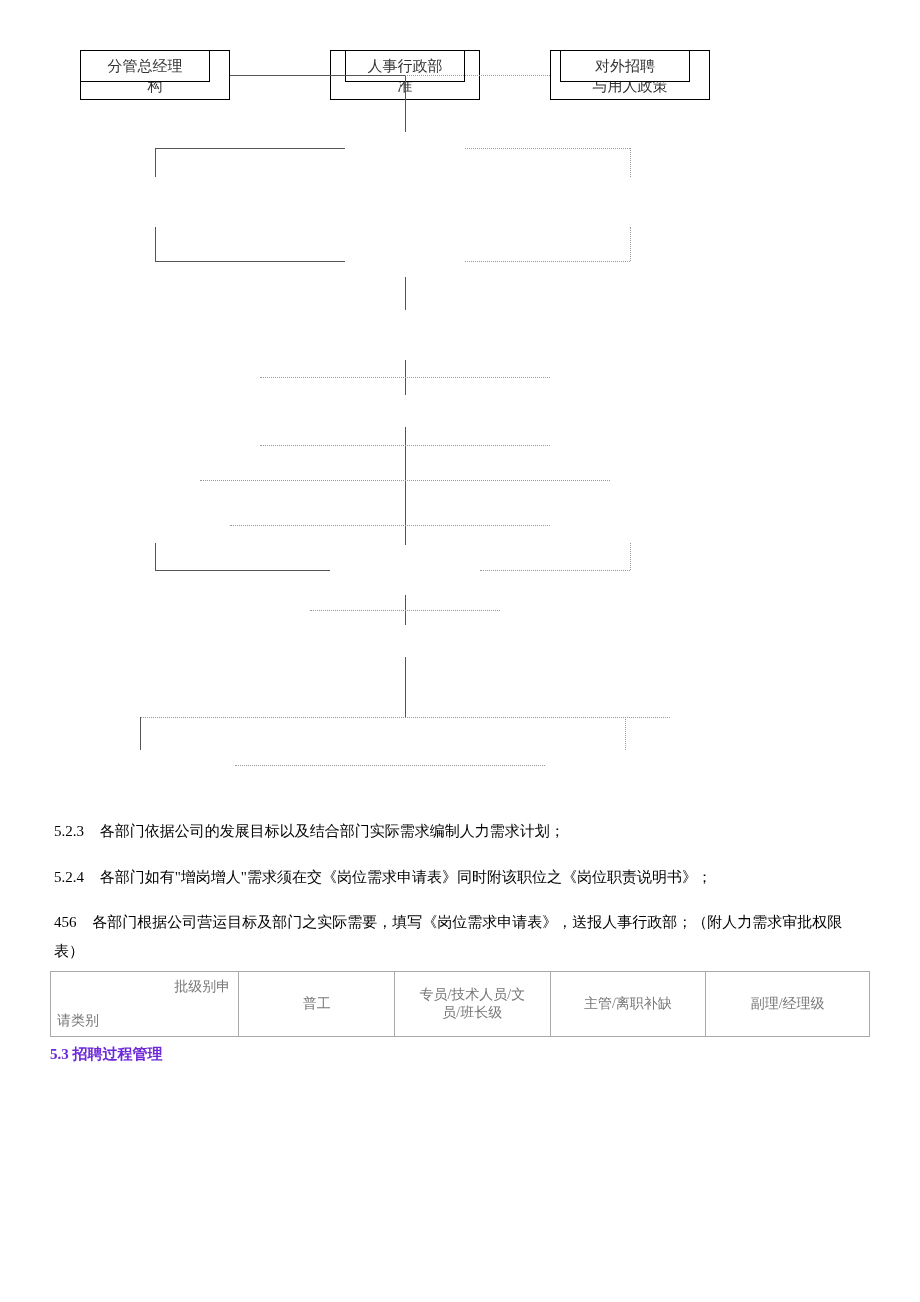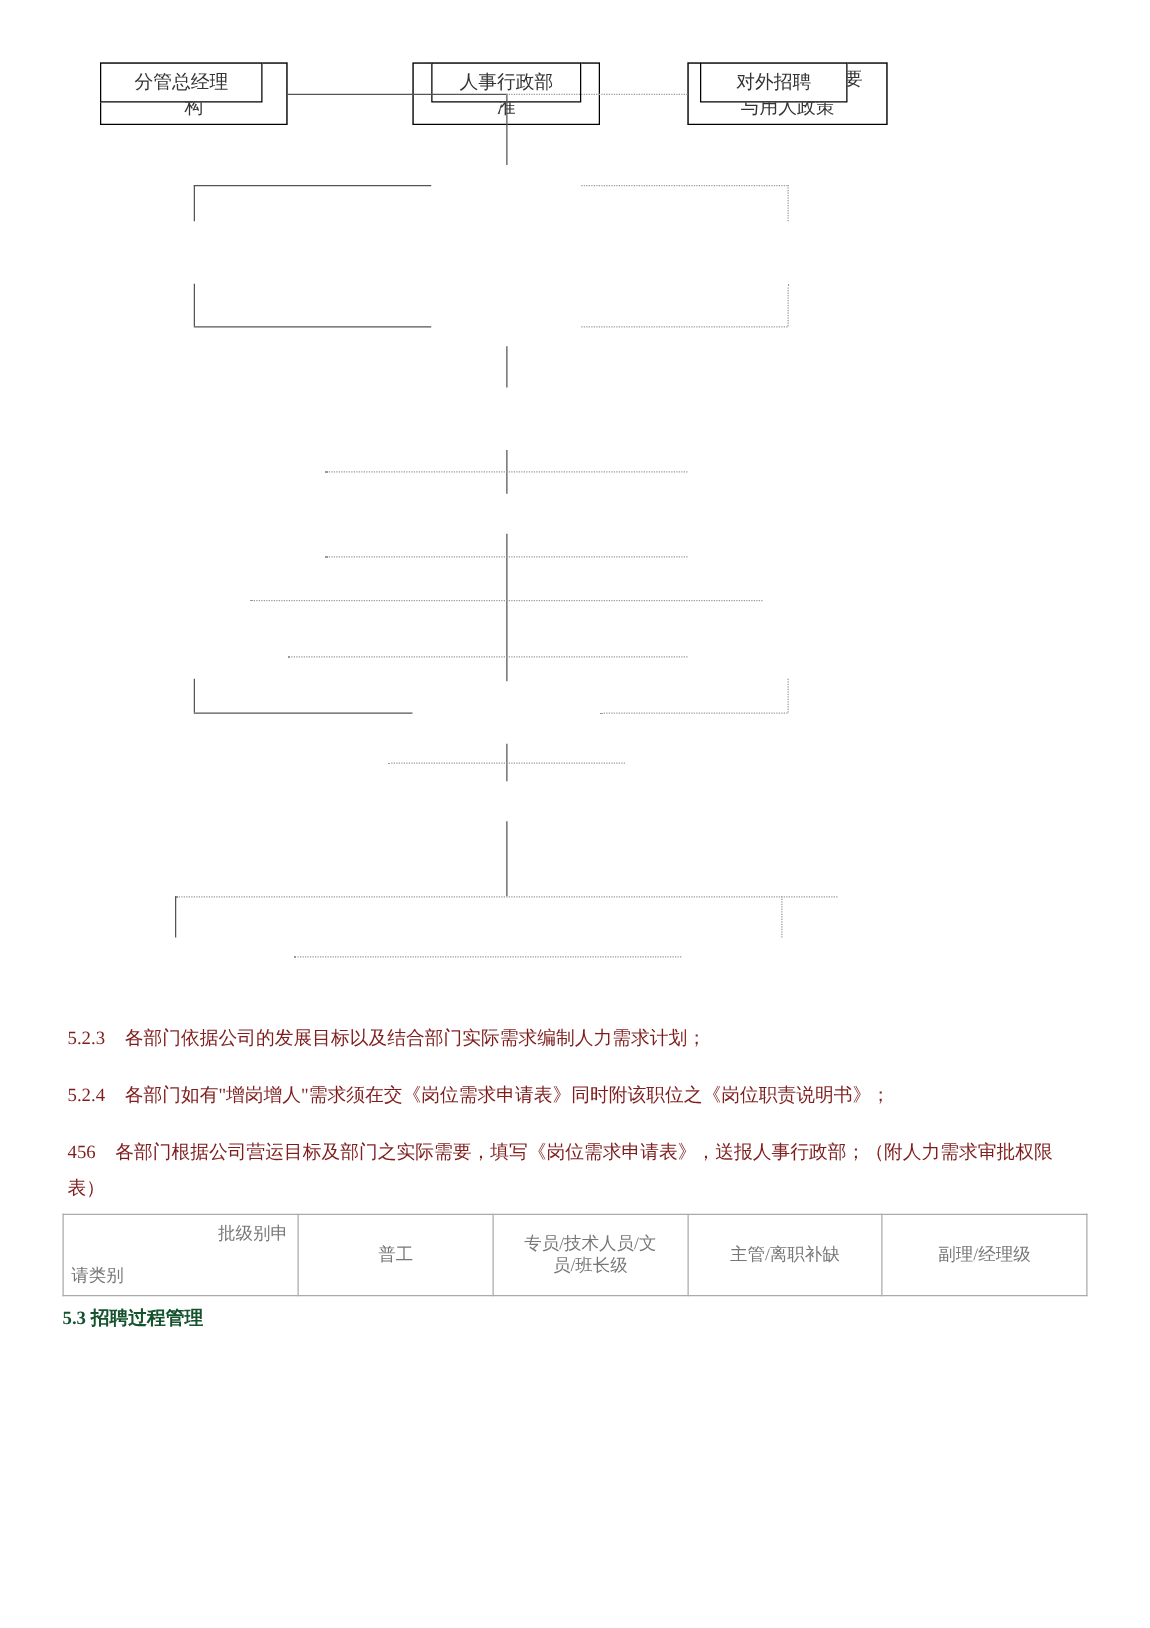--- a/index.html
+++ b/index.html
@@ -29,21 +29,21 @@
       line-height: 1.5;
       padding: 4px;
     }
     .line-h { position: absolute; height: 0; border-top: 1px solid #555; }
     .line-v { position: absolute; width: 0; border-left: 1px solid #555; }
     .line-h.dotted { border-top-style: dotted; border-top-color: #999; }
     .line-v.dotted { border-left-style: dotted; border-left-color: #999; }
     .para {
       font-size: 15px;
       line-height: 1.9;
-      color: #7f1d1d;
+      color: #000000;
       padding: 0 4px;
       margin-top: 17px;
     }
     .para .num { margin-right: 12px; }
     table.approval {
       border-collapse: collapse;
       width: 100%;
       margin-top: 6px;
       font-size: 14px;
       color: #777;
@@ -58,21 +58,21 @@
     table.approval th.first {
       text-align: right;
       position: relative;
       padding: 24px;
     }
     table.approval th.first .top { position: absolute; top: 6px; right: 8px; }
     table.approval th.first .bot { position: absolute; bottom: 6px; left: 6px; }
     .section-title {
       font-size: 15px;
       font-weight: bold;
-      color: #14532d;
+      color: #6d28d9;
       margin-top: 8px;
     }
   </style>
 </head>
 <body>
 
 <div class="diagram">
 
   <div class="node" style="left:0;top:0;width:150px;height:50px">公司原有职位空<br>缺</div>
   <div class="node" style="left:470px;top:0;width:160px;height:50px">公司出现新的职位<br>需求</div>
@@ -88,21 +88,21 @@
 
   <div class="node" style="left:260px;top:345;width:130px;height:32px">人事行政部审核</div>
 
   <div class="node" style="left:0;top:443;width:150px;height:50px">参考部门组织架<br>构</div>
   <div class="node" style="left:470px;top:443;width:160px;height:50px">公司业务发展需要<br>与用人政策</div>
   <div class="node" style="left:250px;top:495;width:150px;height:50px">公司高层主管核<br>准</div>
 
   <div class="node" style="left:265px;top:575;width:120px;height:32px">人事行政部</div>
 
   <div class="node" style="left:0;top:700;width:130px;height:32px">分管总经理</div>
-  <div class="node" style="left:480px;top:700;width:118px;height:32px">对外招聘</div>
+  <div class="node" style="left:480px;top:700;width:130px;height:32px">对外招聘</div>
 
   <div class="line-h" style="left:150px;top:25px;width:175px"></div>
   <div class="line-v" style="left:325px;top:25px;height:57px"></div>
 
   <div class="line-h dotted" style="left:325px;top:25px;width:145px"></div>
 
   <div class="line-h" style="left:75px;top:98px;width:190px"></div>
   <div class="line-v" style="left:75px;top:98px;height:29px"></div>
 
   <div class="line-h dotted" style="left:385px;top:98px;width:165px"></div>

